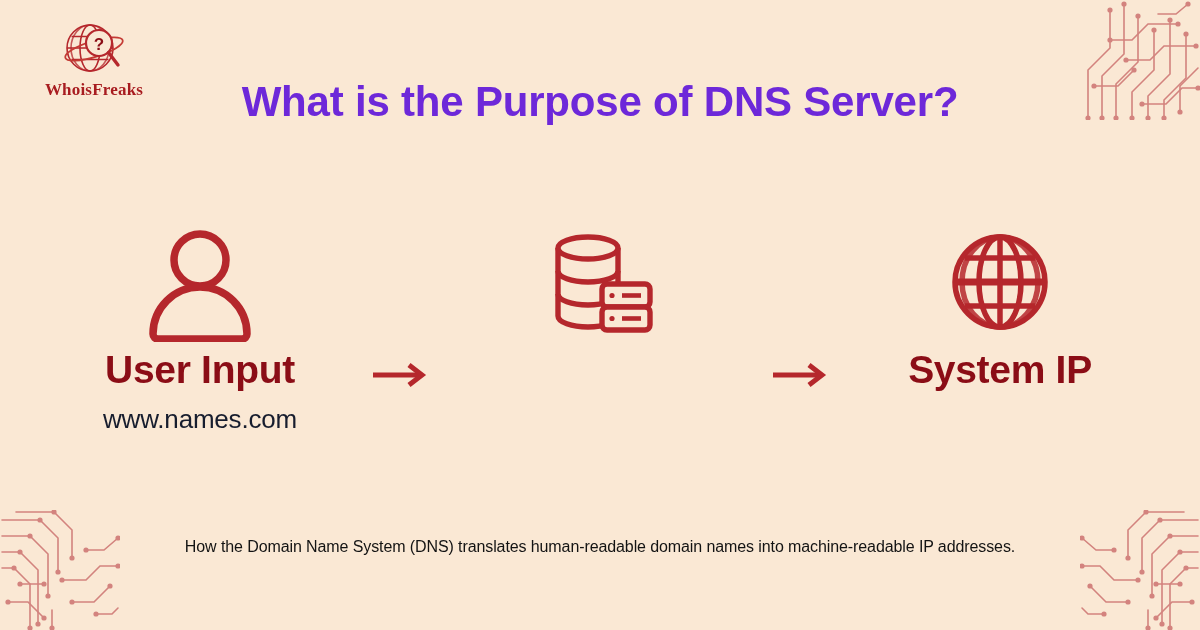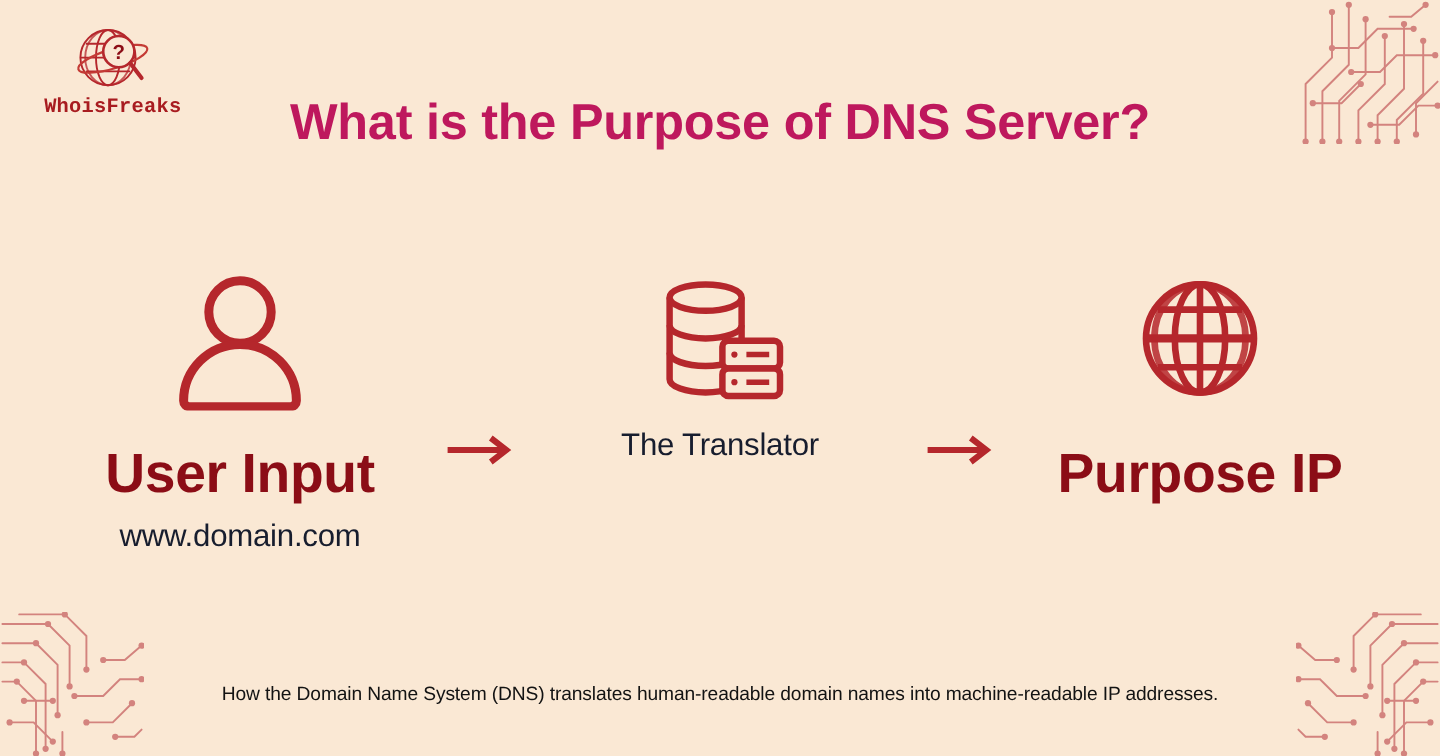--- a/index.html
+++ b/index.html
@@ -45,33 +45,33 @@
     display: block;
     margin: 0 auto;
   }
   .logo-word {
     display: block;
     margin-top: -2px;
     font-size: 17px;
     font-weight: bold;
     letter-spacing: 0.2px;
     color: #A81C20;
-    font-family: Liberation Mono, monospace;
+    font-family: Liberation Serif, serif;
   }
 
   
   .title {
     position: absolute;
     left: 0;
     top: 78px;
     width: 1200px;
     text-align: center;
     font-size: 42px;
     font-weight: bold;
-    color: #be185d;
+    color: #6d28d9;
     letter-spacing: -0.2px;
   }
 
   
   .flow {
     position: absolute;
     left: 0;
     top: 222px;
     width: 1200px;
     height: 240px;
@@ -83,22 +83,22 @@
     width: 300px;
     text-align: center;
   }
   .node-icon {
     height: 120px;
     display: flex;
     align-items: center;
     justify-content: center;
   }
   .node-label {
-    margin-top: 28px;
-    font-size: 46px;
+    margin-top: 8px;
+    font-size: 39px;
     font-weight: bold;
     color: #8B0D16;
     line-height: 1.05;
     letter-spacing: -0.3px;
   }
   .node-sub {
     margin-top: 13px;
     font-size: 26px;
     color: #171D2E;
     letter-spacing: -0.2px;
@@ -109,21 +109,21 @@
     align-items: flex-start;
     justify-content: center;
     padding-top: 138px;
     box-sizing: border-box;
   }
 
   
   .footer {
     position: absolute;
     left: 0;
-    top: 570px;
+    top: 538px;
     width: 1200px;
     text-align: center;
     font-size: 16px;
     color: #131313;
     letter-spacing: -0.1px;
   }
 </style>
 </head>
 <body>
 
@@ -273,21 +273,21 @@
   <div class="flow">
 
     <div class="node">
       <div class="node-icon">
         <svg width="120" height="120" viewBox="0 0 120 120" fill="none" stroke="#B5272C" stroke-width="7.5">
           <circle cx="60" cy="38" r="26"></circle>
           <path d="M13 112 a47 47 0 0 1 94 0 a5 5 0 0 1 -5 5 H18 a5 5 0 0 1 -5 -5 Z" stroke-linejoin="round"></path>
         </svg>
       </div>
       <div class="node-label">User Input</div>
-      <div class="node-sub">www.domain.com</div>
+      <div class="node-sub">www.names.com</div>
     </div>
 
     <div class="arrow">
       <svg width="58" height="30" viewBox="0 0 58 30" fill="none" stroke="#B5272C" stroke-width="5" stroke-linecap="butt">
         <path d="M2 15 H48"></path>
         <path d="M38 5 L51 15 L38 25" stroke-linejoin="miter" fill="none"></path>
       </svg>
     </div>
 
     <div class="node">
@@ -298,21 +298,20 @@
           <path d="M18 49 a30 11 0 0 0 60 0"></path>
           <path d="M18 72 a30 11 0 0 0 60 0"></path>
           <rect x="62" y="62" width="48" height="23" rx="5" fill="#FAE8D4"></rect>
           <rect x="62" y="85" width="48" height="23" rx="5" fill="#FAE8D4"></rect>
           <circle cx="72" cy="73.5" r="2.6" fill="#B5272C" stroke="none"></circle>
           <circle cx="72" cy="96.5" r="2.6" fill="#B5272C" stroke="none"></circle>
           <path d="M82 73.5 H101" stroke-width="4.6"></path>
           <path d="M82 96.5 H101" stroke-width="4.6"></path>
         </svg>
       </div>
-      <div class="node-sub">The Translator</div>
     </div>
 
     <div class="arrow">
       <svg width="58" height="30" viewBox="0 0 58 30" fill="none" stroke="#B5272C" stroke-width="5" stroke-linecap="butt">
         <path d="M2 15 H48"></path>
         <path d="M38 5 L51 15 L38 25" stroke-linejoin="miter" fill="none"></path>
       </svg>
     </div>
 
     <div class="node">
@@ -320,20 +319,20 @@
         <svg width="120" height="120" viewBox="0 0 120 120" fill="none" stroke="#B5272C" stroke-width="5.5">
           <circle cx="60" cy="60" r="45"></circle>
           <path d="M15 60 H105" stroke-width="7"></path>
           <path d="M25 36 H95"></path>
           <path d="M25 84 H95"></path>
           <path d="M60 15 V105"></path>
           <ellipse cx="60" cy="60" rx="21" ry="45"></ellipse>
           <ellipse cx="60" cy="60" rx="38" ry="45" opacity="0.85"></ellipse>
         </svg>
       </div>
-      <div class="node-label">Purpose IP</div>
+      <div class="node-label">System IP</div>
     </div>
 
   </div>
 
   <div class="footer">How the Domain Name System (DNS) translates human-readable domain names into machine-readable IP addresses.</div>
 
 </div>
 
 </body></html>

